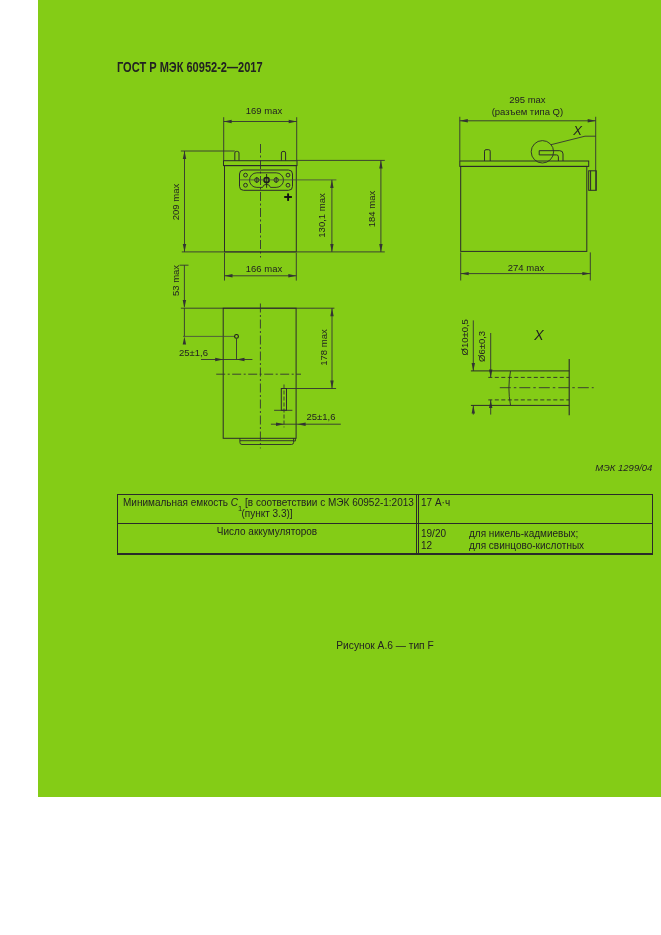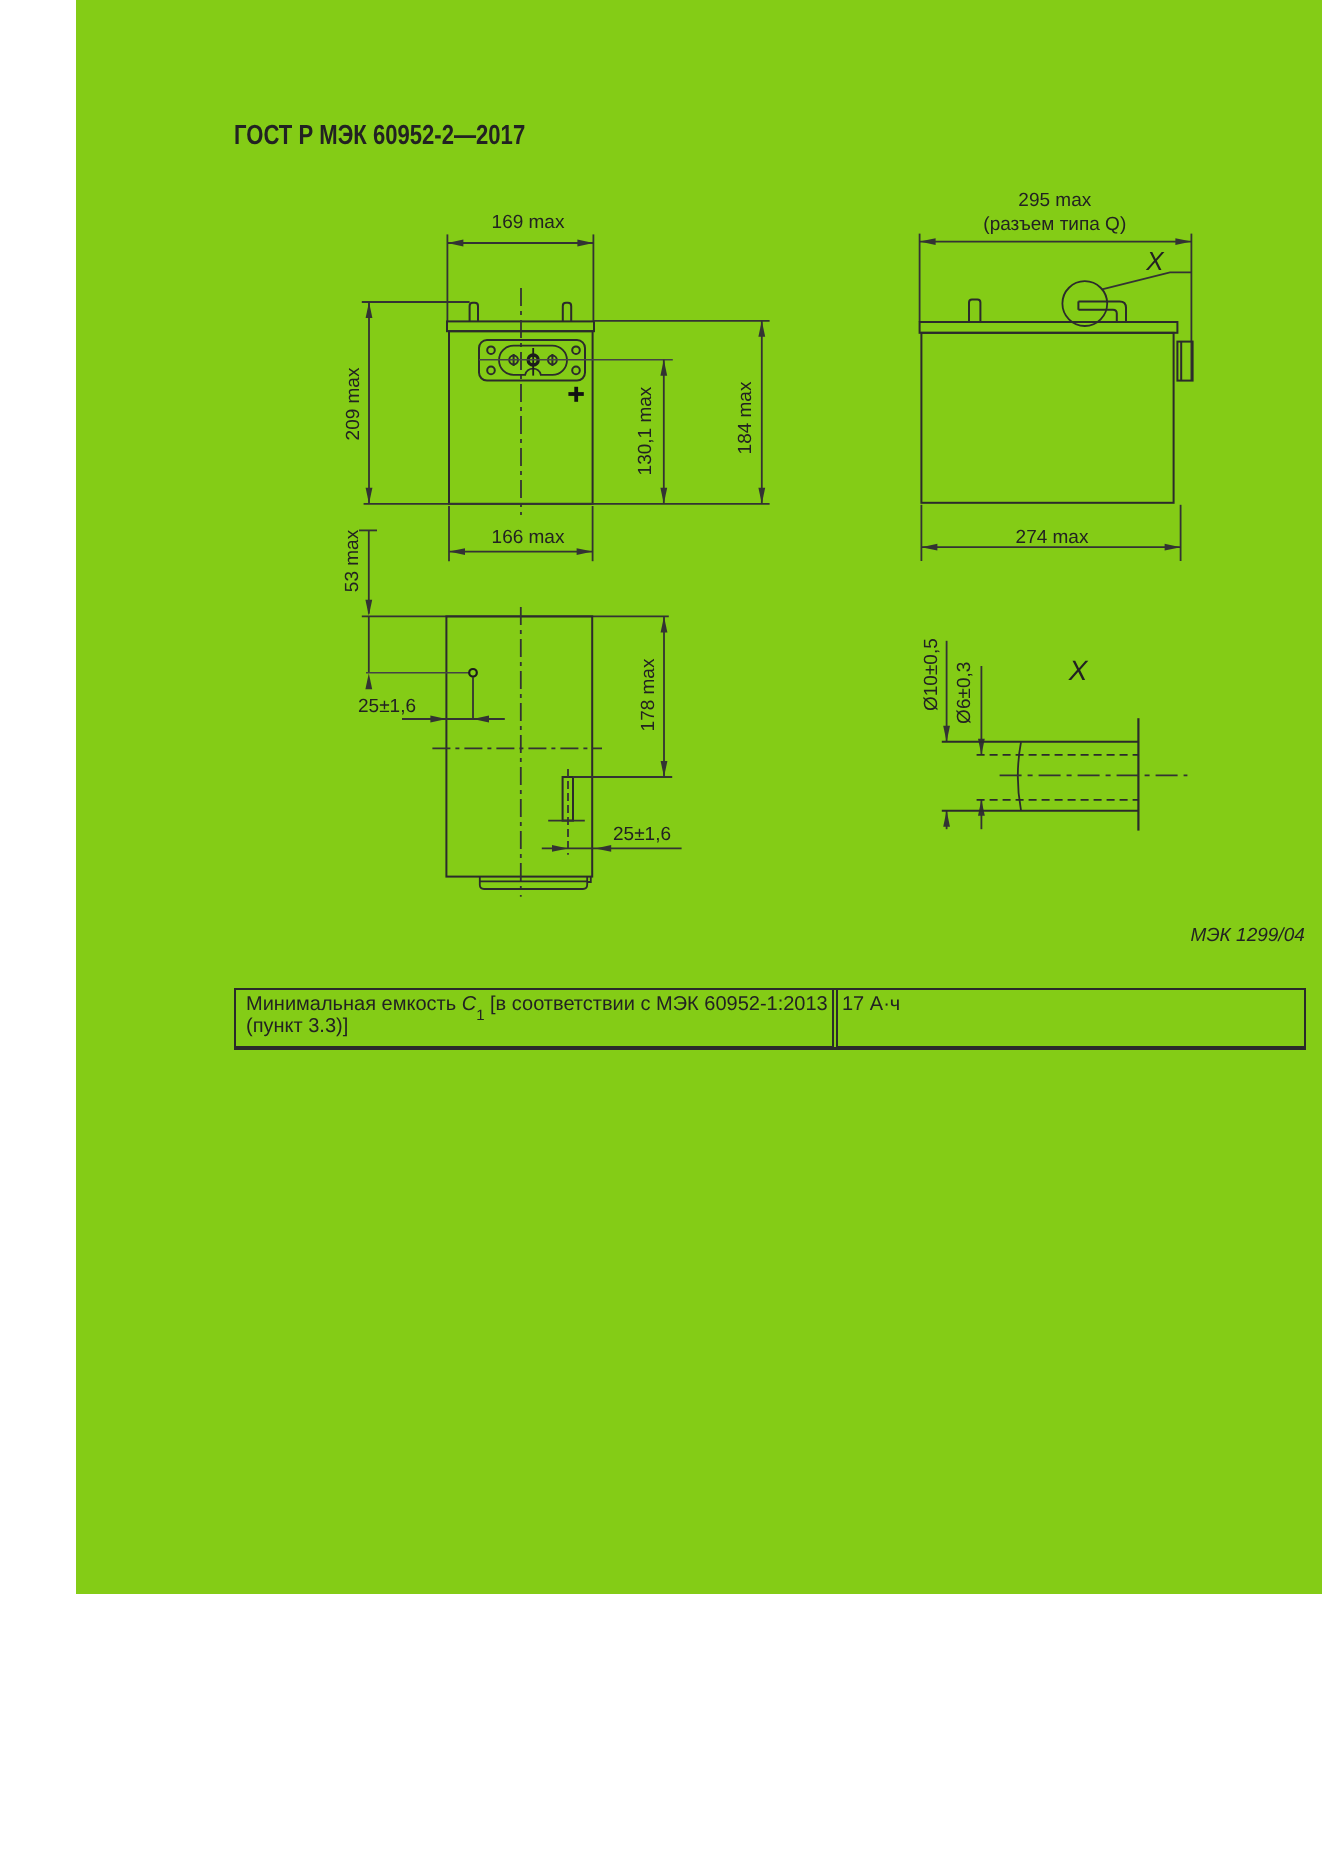--- a/index.html
+++ b/index.html
@@ -5,21 +5,21 @@
 html,body{margin:0;padding:0;background:#ffffff;}
 .page{position:relative;width:661px;height:797px;background:#84cc16;overflow:hidden;
   font-family:"Liberation Sans",sans-serif;color:#1f1f1f;margin-left:38px;}
 .hdr{position:absolute;left:79px;top:61px;font-size:13.8px;line-height:13px;font-weight:bold;color:#222;transform:scaleX(0.80);transform-origin:0 0;white-space:nowrap;}
 .pagenum{position:absolute;left:79.5px;top:843.5px;font-size:9.8px;color:#222;text-align:center;}
 .caption{position:absolute;left:79px;top:640px;width:536px;text-align:center;font-size:10.2px;color:#222;}
 table.spec{position:absolute;left:79px;top:494px;border-collapse:separate;border-spacing:0;
   width:536px;font-size:10px;line-height:10.5px;color:#222;table-layout:fixed;}
 table.spec td{vertical-align:top;padding:3px 5px 1px 5px;border-bottom:1px solid #2a2a2a;}
 table.spec{border:1px solid #2a2a2a;}
-td.c1{width:288px;}
+td.c1{width:288px;text-align:center;}
 td.c2{border-left:3px double #2a2a2a;padding-left:2px !important;}
 .nw{white-space:nowrap;}
 .num{display:inline-block;width:48px;}
 sub.cap{font-size:7.5px;line-height:0;position:relative;bottom:-2px;}
 </style>
 </head>
 <body>
 <div class="page">
 
 <div class="hdr">ГОСТ Р МЭК 60952-2—2017</div>
@@ -266,18 +266,25 @@
 </svg>
 
 <table class="spec" cellspacing="0">
 <tbody>
         <tr>
 
 <td class="c1 nw" style="height:23.5px;">Минимальная емкость <i>С</i><sub class="cap">1</sub> [в соответствии с МЭК 60952-1:2013<br>(пункт 3.3)]</td>
 
 <td class="c2">17 А·ч</td>
 </tr>
+<tr>
+
+<td class="c1" style="height:25px;">Число аккумуляторов</td>
+
+<td class="c2" style="line-height:12.3px;padding-top:4px;"><span class="num">19/20</span>для никель-кадмиевых;<br><span class="num">12</span>для свинцово-кислотных</td>
+</tr>
 </tbody>
     </table>
 
+<div class="caption">Рисунок А.6 — тип F</div>
 
 <div class="pagenum">16</div>
 </div>
 
 </body></html>

